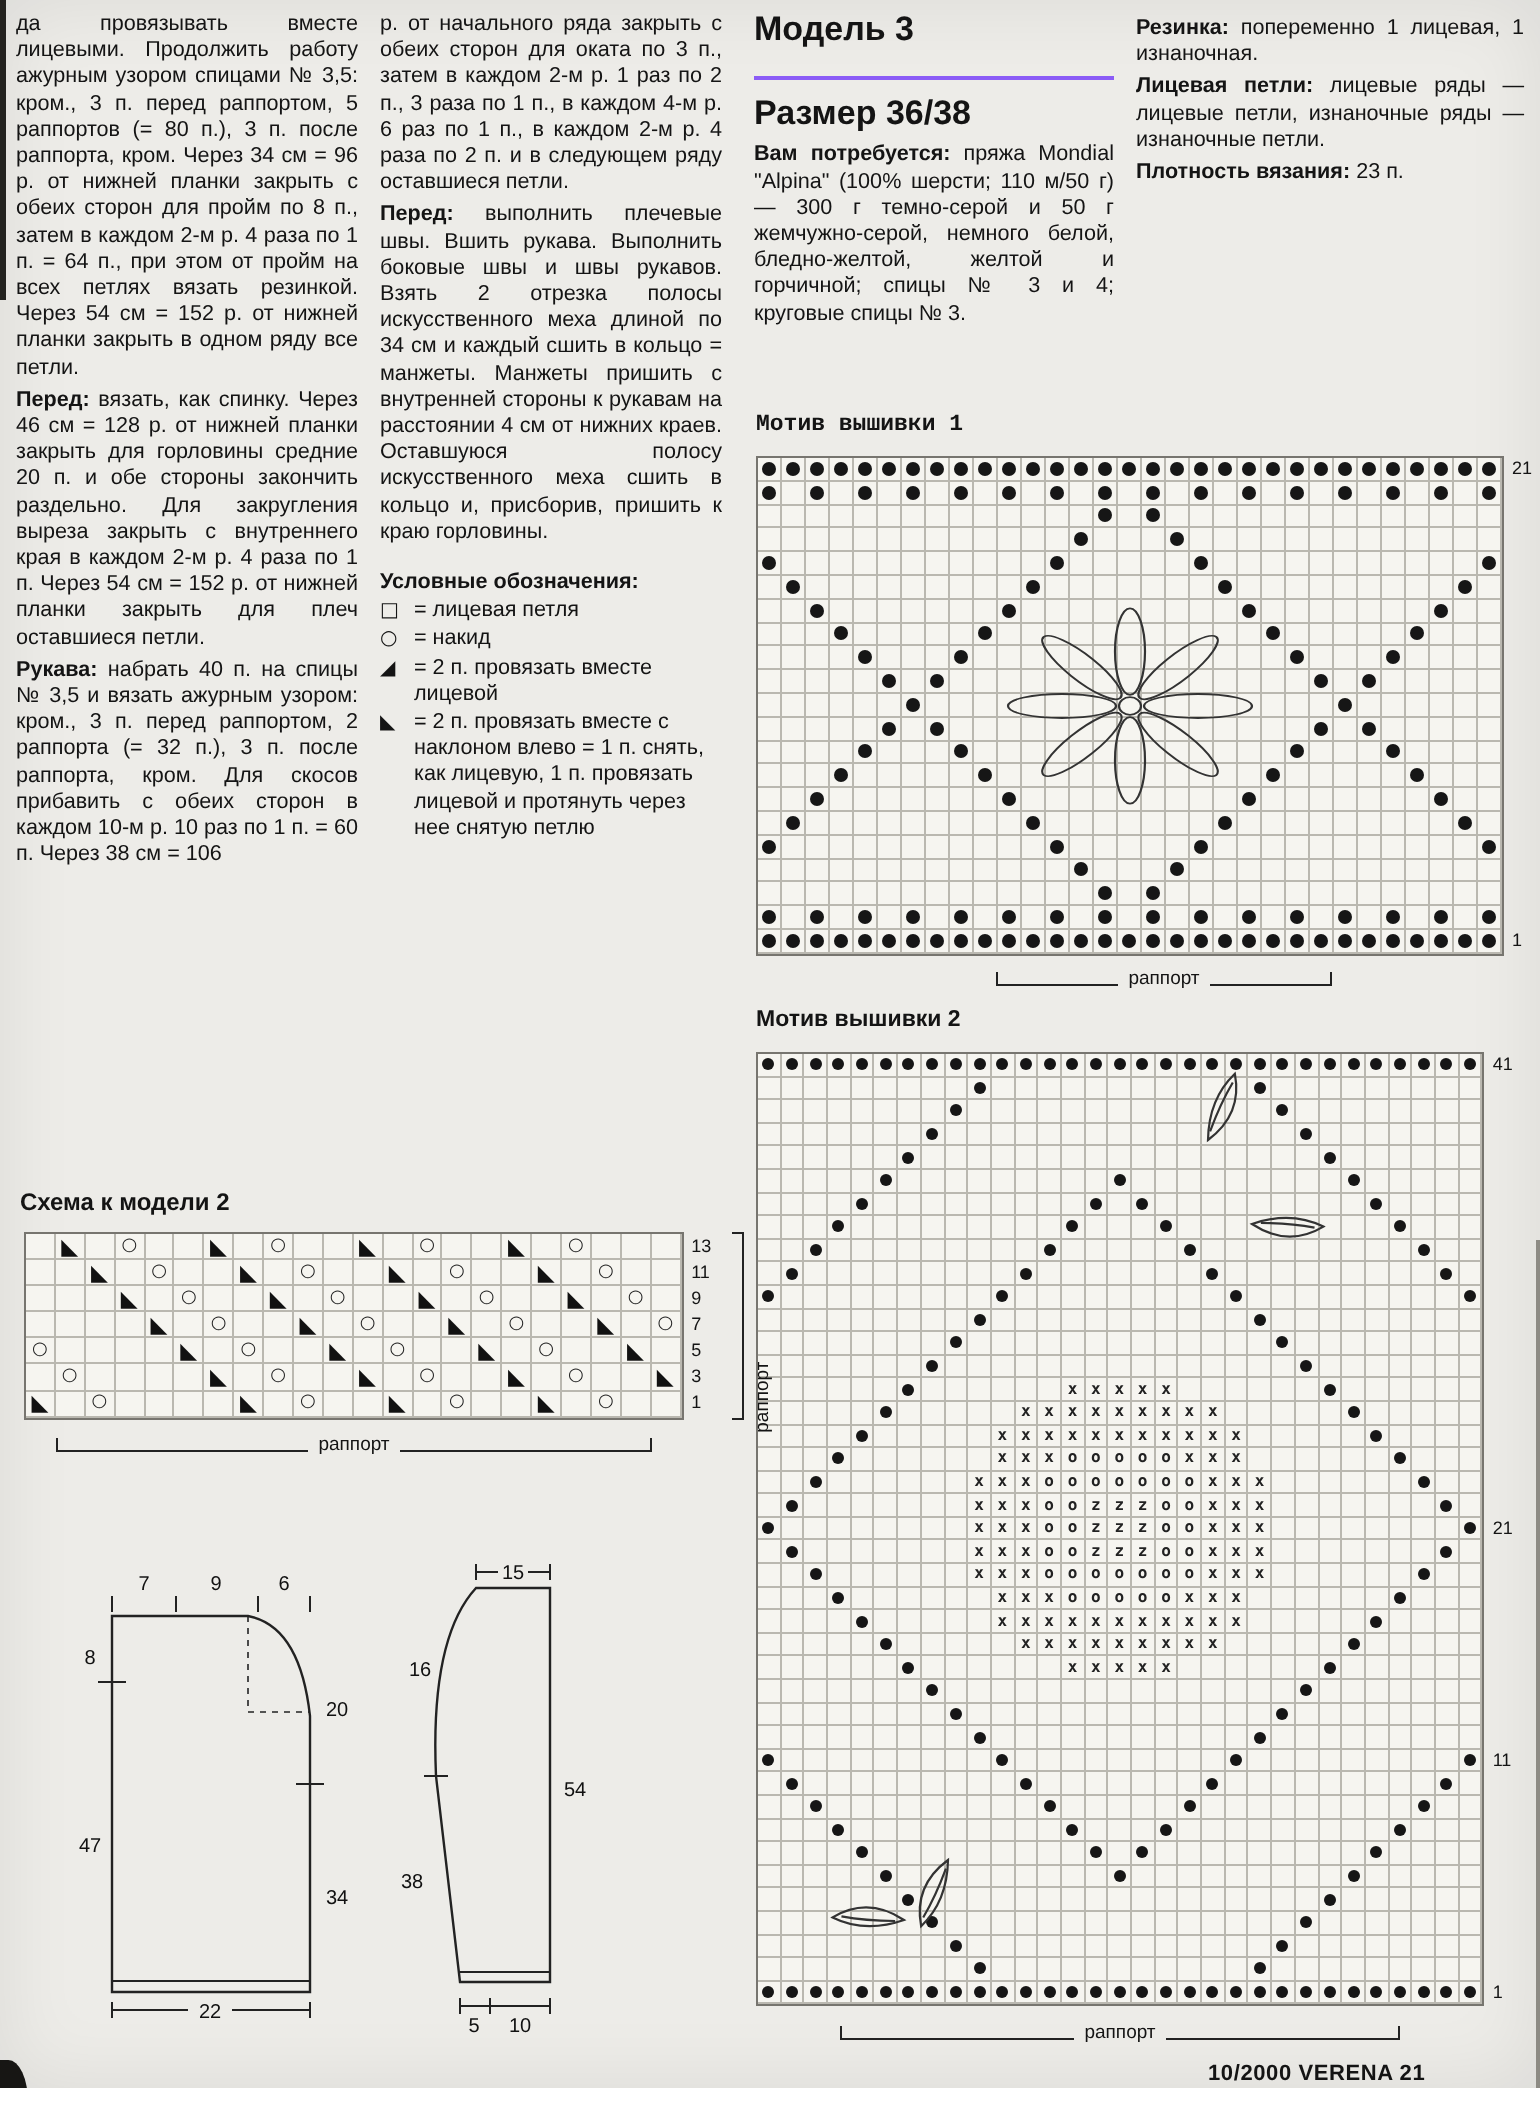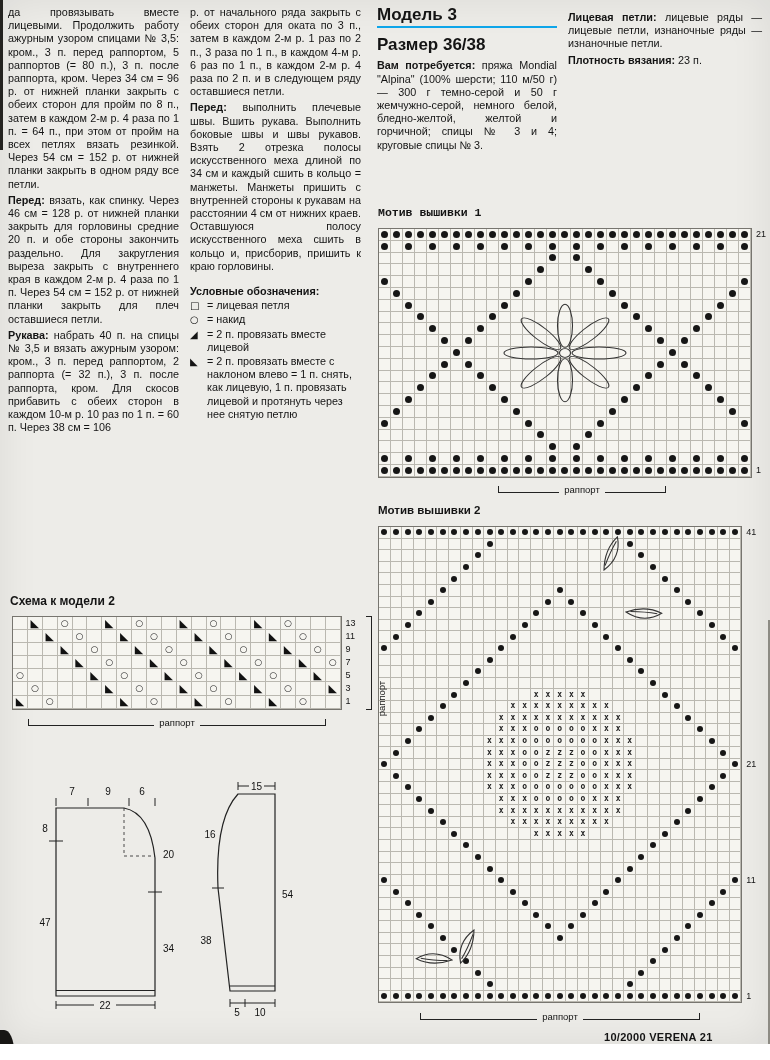--- a/index.html
+++ b/index.html
@@ -6,21 +6,21 @@
   #page{position:relative;width:770px;height:1044px;background:#edecE8;background:#edece8;
         font-family:"Liberation Sans",sans-serif;color:#141414;overflow:hidden;
         box-shadow:inset 0 0 40px rgba(0,0,0,.08);}
   .col{position:absolute;font-size:10.8px;line-height:13.2px;text-align:justify;}
   .col p{margin:0;}
   .col b{font-weight:bold;}
   #col1{left:8px;top:6px;width:171px;}
   #col2{left:190px;top:6px;width:171px;}
   #col3{left:377px;top:8px;width:180px;}
   #col4{left:568px;top:8px;width:194px;}
-  .m3-title{font-size:17px;font-weight:bold;margin:0 0 3px;padding-bottom:5px;border-bottom:2px solid #0ea5e9;}
+  .m3-title{font-size:17px;font-weight:bold;margin:0 0 3px;padding-bottom:17px;border-bottom:2px solid #8b5cf6;}
   .m3-size{font-weight:bold;font-size:17px;margin:10px 0 8px;}
   .p-gap{margin-top:3px !important;}
   .legend-title{margin-top:12px !important;font-weight:bold;}
   .legend-item{display:flex;gap:4px;margin-top:1px;text-align:left;}
   .lsym{flex:0 0 13px;font-family:"DejaVu Sans",sans-serif;font-size:10px;}
   .caption{position:absolute;font-weight:bold;font-size:11.5px;}
   .chartwrap{position:absolute;}
   .grid{display:grid;border:1px solid #77756f;background:#f6f5f0;position:relative;}
   .cell{border-right:1px solid #bab8b0;border-bottom:1px solid #bab8b0;box-sizing:border-box;
         display:flex;align-items:center;justify-content:center;overflow:hidden;}
@@ -85,20 +85,21 @@
       </div>
   </div>
 
   <div class="col" id="col3">
     <div class="m3-title">Модель 3</div>
     <div class="m3-size">Размер 36/38</div>
     <p><b>Вам потребуется:</b><span> пряжа Mondial "Alpina" (100% шерсти; 110 м/50 г) — 300 г темно-серой и 50 г жемчужно-серой, немного белой, бледно-желтой, желтой и горчичной; спицы № 3 и 4; круговые спицы № 3.</span></p>
   </div>
 
   <div class="col" id="col4">
+    <p><b>Резинка:</b><span> попеременно 1 лицевая, 1 изнаночная.</span></p>
     <p class="p-gap"><b>Лицевая петли:</b><span> лицевые ряды — лицевые петли, изнаночные ряды — изнаночные петли.</span></p>
     <p class="p-gap"><b>Плотность вязания:</b><span> 23 п.</span></p>
   </div>
 
   <div class="caption" style="left:378px;top:206px;font-family:Liberation Mono, monospace;">Мотив вышивки 1</div>
   <div class="chartwrap" id="motif1" style="left:378px;top:228px;">
     <div class="grid c1" style="grid-template-columns: repeat(31, 12px); grid-auto-rows: 11.8px;">
         <div class="cell">
           <span class="dot"></span>
         </div>

